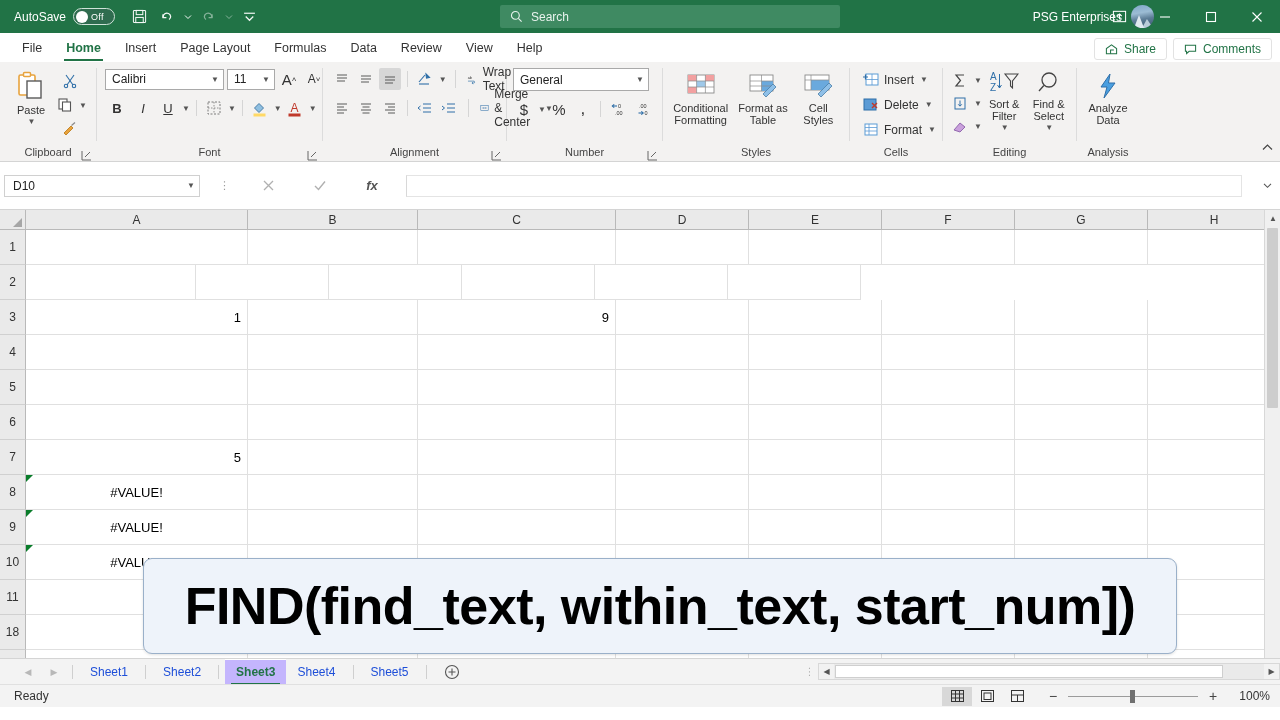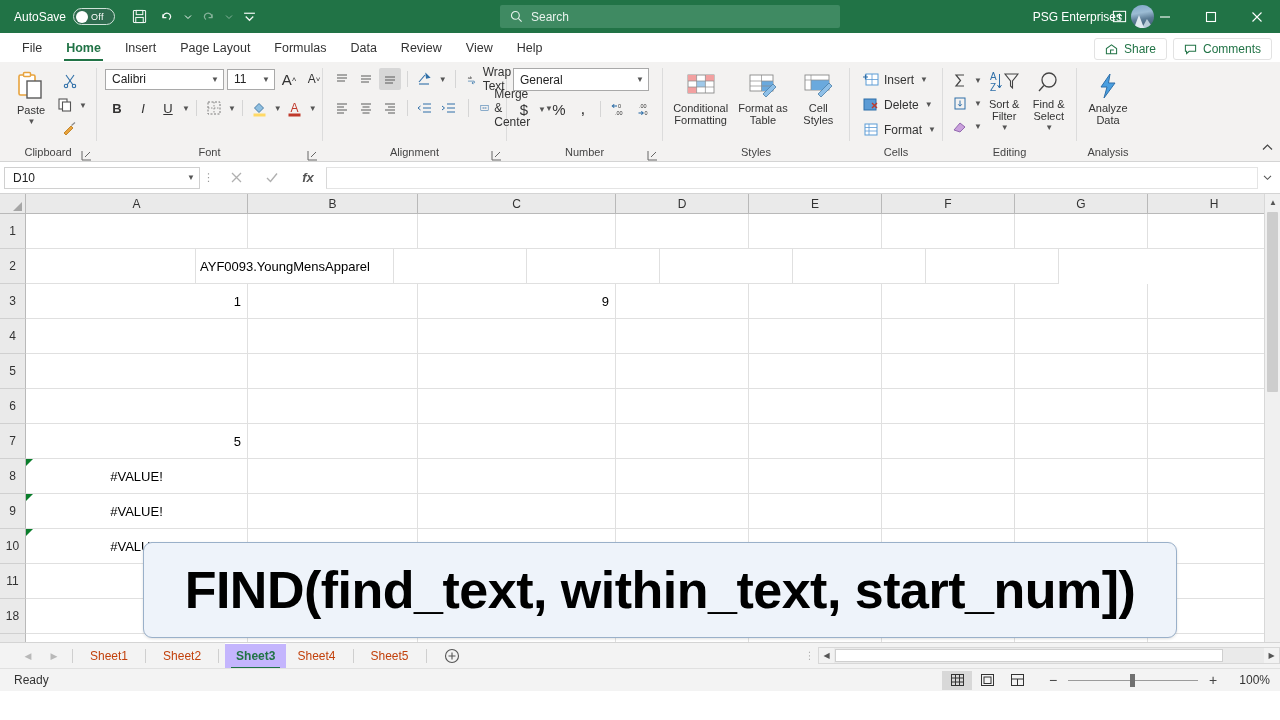--- a/index.html
+++ b/index.html
@@ -108,21 +108,21 @@
   .txtbtn{
     height:22px;display:flex;align-items:center;gap:5px;padding:0 4px;font-size:12px;color:#333;
   }
   .combo{
     height:21px;border:1px solid #a9a9a9;background:#fff;display:flex;align-items:center;
     padding:0 4px 0 6px;font-size:12px;color:#222;justify-content:space-between;
   }
 
   
   .fbar{
-    height:32px;background:#fff;display:flex;align-items:center;gap:0;
+    height:48px;background:#fff;display:flex;align-items:center;gap:16px;
     border-bottom:1px solid #d4d4d4;padding:0 4px;
   }
   .namebox{
     width:196px;height:22px;border:1px solid #d0d0d0;background:#fff;display:flex;
     align-items:center;padding:0 4px 0 8px;justify-content:space-between;font-size:12px;
   }
   .fb-dots{ width:18px;text-align:center;color:#9a9a9a;font-size:11px;letter-spacing:1px;}
   .fb-btn{ width:36px;height:24px;display:flex;align-items:center;justify-content:center;color:#b0b0b0;}
   .fb-input{
     flex:1;height:22px;border:1px solid #e4e4e4;border-left:1px solid #d8d8d8;
@@ -180,21 +180,21 @@
 
   
   .tabbar{
     height:26px;background:#f3f3f3;border-top:1px solid #d4d4d4;display:flex;align-items:center;
     position:relative;
   }
   .navarrows{ display:flex;gap:2px;margin-left:16px;}
   .nav{ width:24px;height:22px;display:flex;align-items:center;justify-content:center;color:#b8b8b8;font-size:9px;}
   .tabsep{ width:1px;height:14px;background:#cfcfcf;margin:0 6px;}
   .stab{
-    height:26px;padding:0 11px;display:flex;align-items:center;font-size:12px;color:#c2410c;
+    height:26px;padding:0 11px;display:flex;align-items:center;font-size:12px;color:#1d4ed8;
     position:relative;
   }
   .stab.active{
     background:#c4b5fd;color:#217346;font-weight:700;border-top:1px solid #fff;
   }
   .stab.active:after{
     content:"";position:absolute;left:6px;right:6px;bottom:0;height:2px;background:#217346;
   }
   .addsheet{ width:26px;height:22px;display:flex;align-items:center;justify-content:center;color:#666;margin-left:6px;}
   .hscroll-wrap{ position:absolute;right:0;display:flex;align-items:center;gap:0;}
@@ -797,21 +797,20 @@
         <div class="cell" style="width: 170px; height: 35px;"></div>
         <div class="cell" style="width: 198px; height: 35px;"></div>
         <div class="cell" style="width: 133px; height: 35px;"></div>
         <div class="cell" style="width: 133px; height: 35px;"></div>
         <div class="cell" style="width: 133px; height: 35px;"></div>
         <div class="cell" style="width: 133px; height: 35px;"></div>
         <div class="cell" style="width: 133px; height: 35px;"></div>
       </div>
       <div class="crow">
         <div class="cell" style="width: 170px; height: 35px;"></div>
-        <div class="cell" style="width: 198px; height: 35px;">AYF0093.YoungMensApparel</div>
         <div class="cell" style="width: 133px; height: 35px;"></div>
         <div class="cell" style="width: 133px; height: 35px;"></div>
         <div class="cell" style="width: 133px; height: 35px;"></div>
         <div class="cell" style="width: 133px; height: 35px;"></div>
         <div class="cell" style="width: 133px; height: 35px;"></div>
       </div>
       <div class="crow">
         <div class="cell num" style="width: 222px; height: 35px;">1</div>
         <div class="cell" style="width: 170px; height: 35px;"></div>
         <div class="cell num" style="width: 198px; height: 35px;">9</div>

